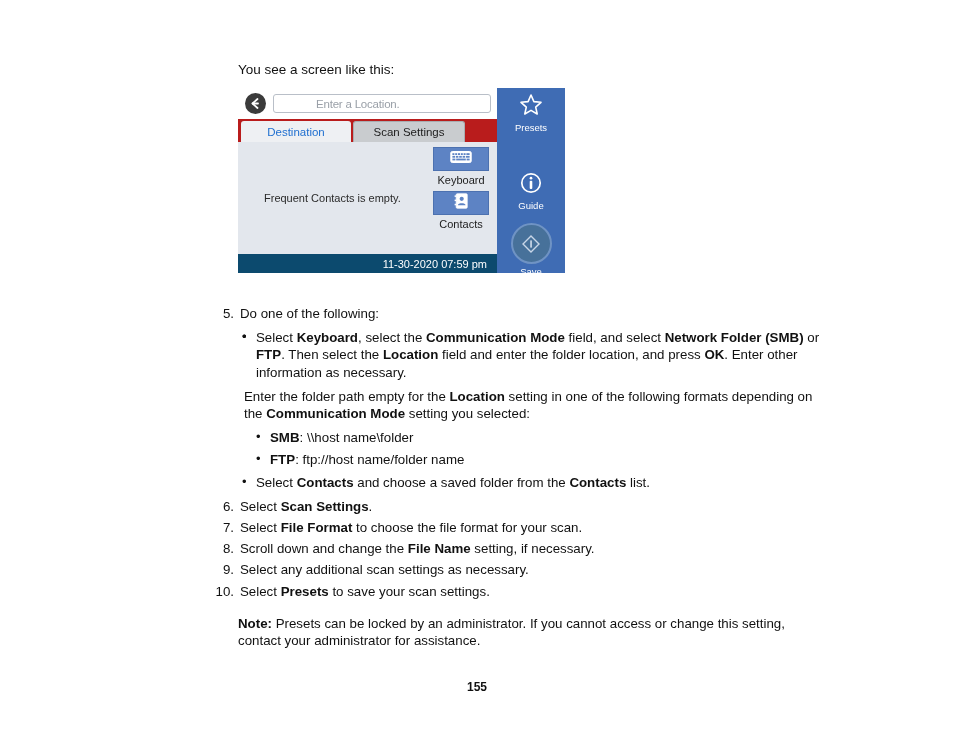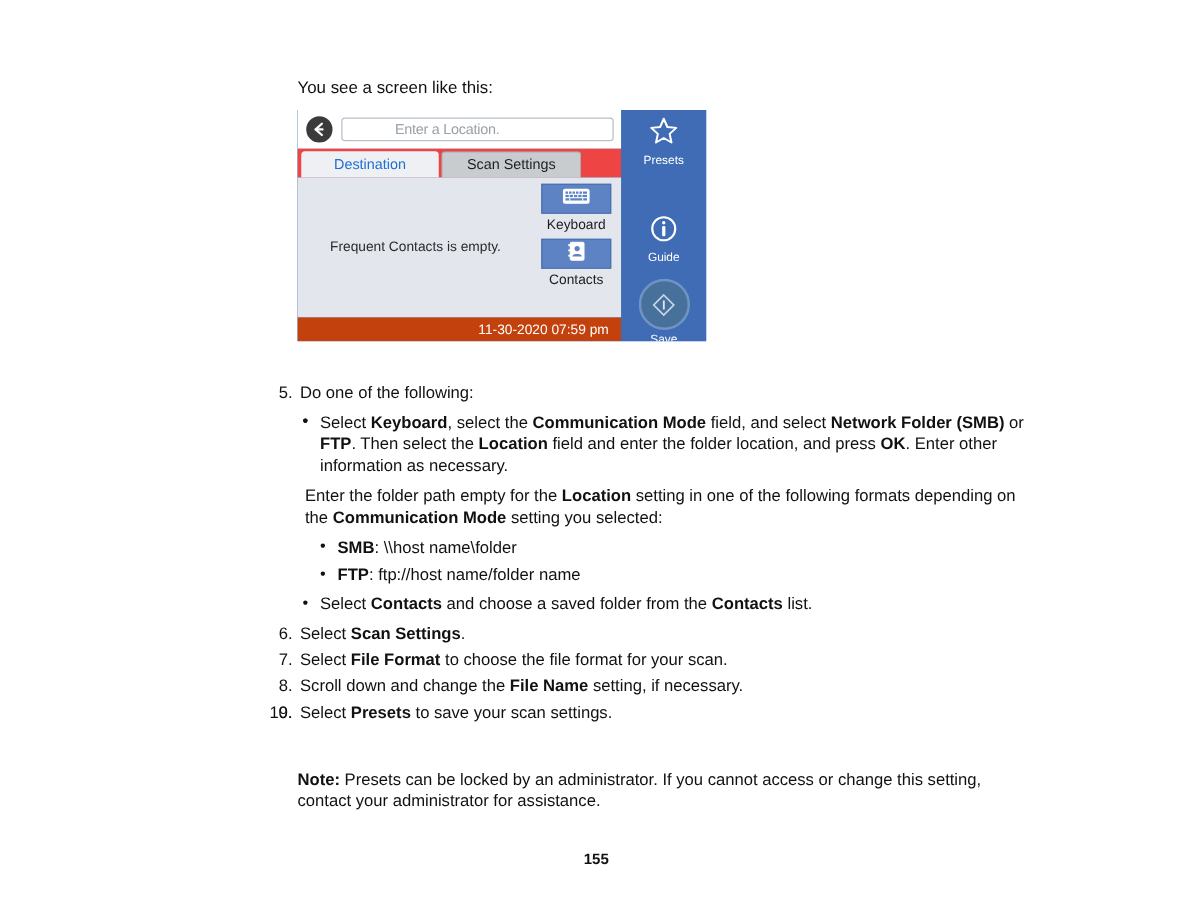--- a/index.html
+++ b/index.html
@@ -82,21 +82,21 @@
     font-size: 11.5px;
     color: #9aa0a8;
     padding-left: 6px;
     letter-spacing: -0.2px;
   }
 
   .lcd-tabrow {
     position: absolute;
     left: 0; top: 31px;
     width: 259px; height: 23px;
-    background: #ef4444;
+    background: #b91c1c;
   }
   .tab {
     position: absolute;
     top: 2px;
     height: 21px;
     display: flex;
     align-items: center;
     justify-content: center;
     font-size: 11.5px;
     box-sizing: border-box;
@@ -156,21 +156,21 @@
     color: #1c1c1c;
     margin-top: 3px;
     margin-bottom: 5px;
   }
 
   .lcd-status {
     position: absolute;
     left: 0; top: 166px;
     width: 259px;
     height: 19px;
-    background: #c2410c;
+    background: #0c4a6e;
     color: #ffffff;
     font-size: 11px;
     display: flex;
     align-items: center;
     justify-content: flex-end;
   }
   .lcd-status span { padding-right: 10px; }
 
   
   .lcd-side {
@@ -427,20 +427,21 @@
       <span><span>Select </span><b>File Format</b><span> to choose the file format for your scan.</span></span>
     </div>
 
     <div class="step">
       <span class="num">8.</span>
       <span><span>Scroll down and change the </span><b>File Name</b><span> setting, if necessary.</span></span>
     </div>
 
     <div class="step">
       <span class="num">9.</span>
+      <span><span>Select any additional scan settings as necessary.</span></span>
     </div>
 
     <div class="step">
       <span class="num">10.</span>
       <span><span>Select </span><b>Presets</b><span> to save your scan settings.</span></span>
     </div>
   </div>
 
   <div class="note"><b>Note:</b><span> Presets can be locked by an administrator. If you cannot access or change this setting, contact your administrator for assistance.</span></div>
 

